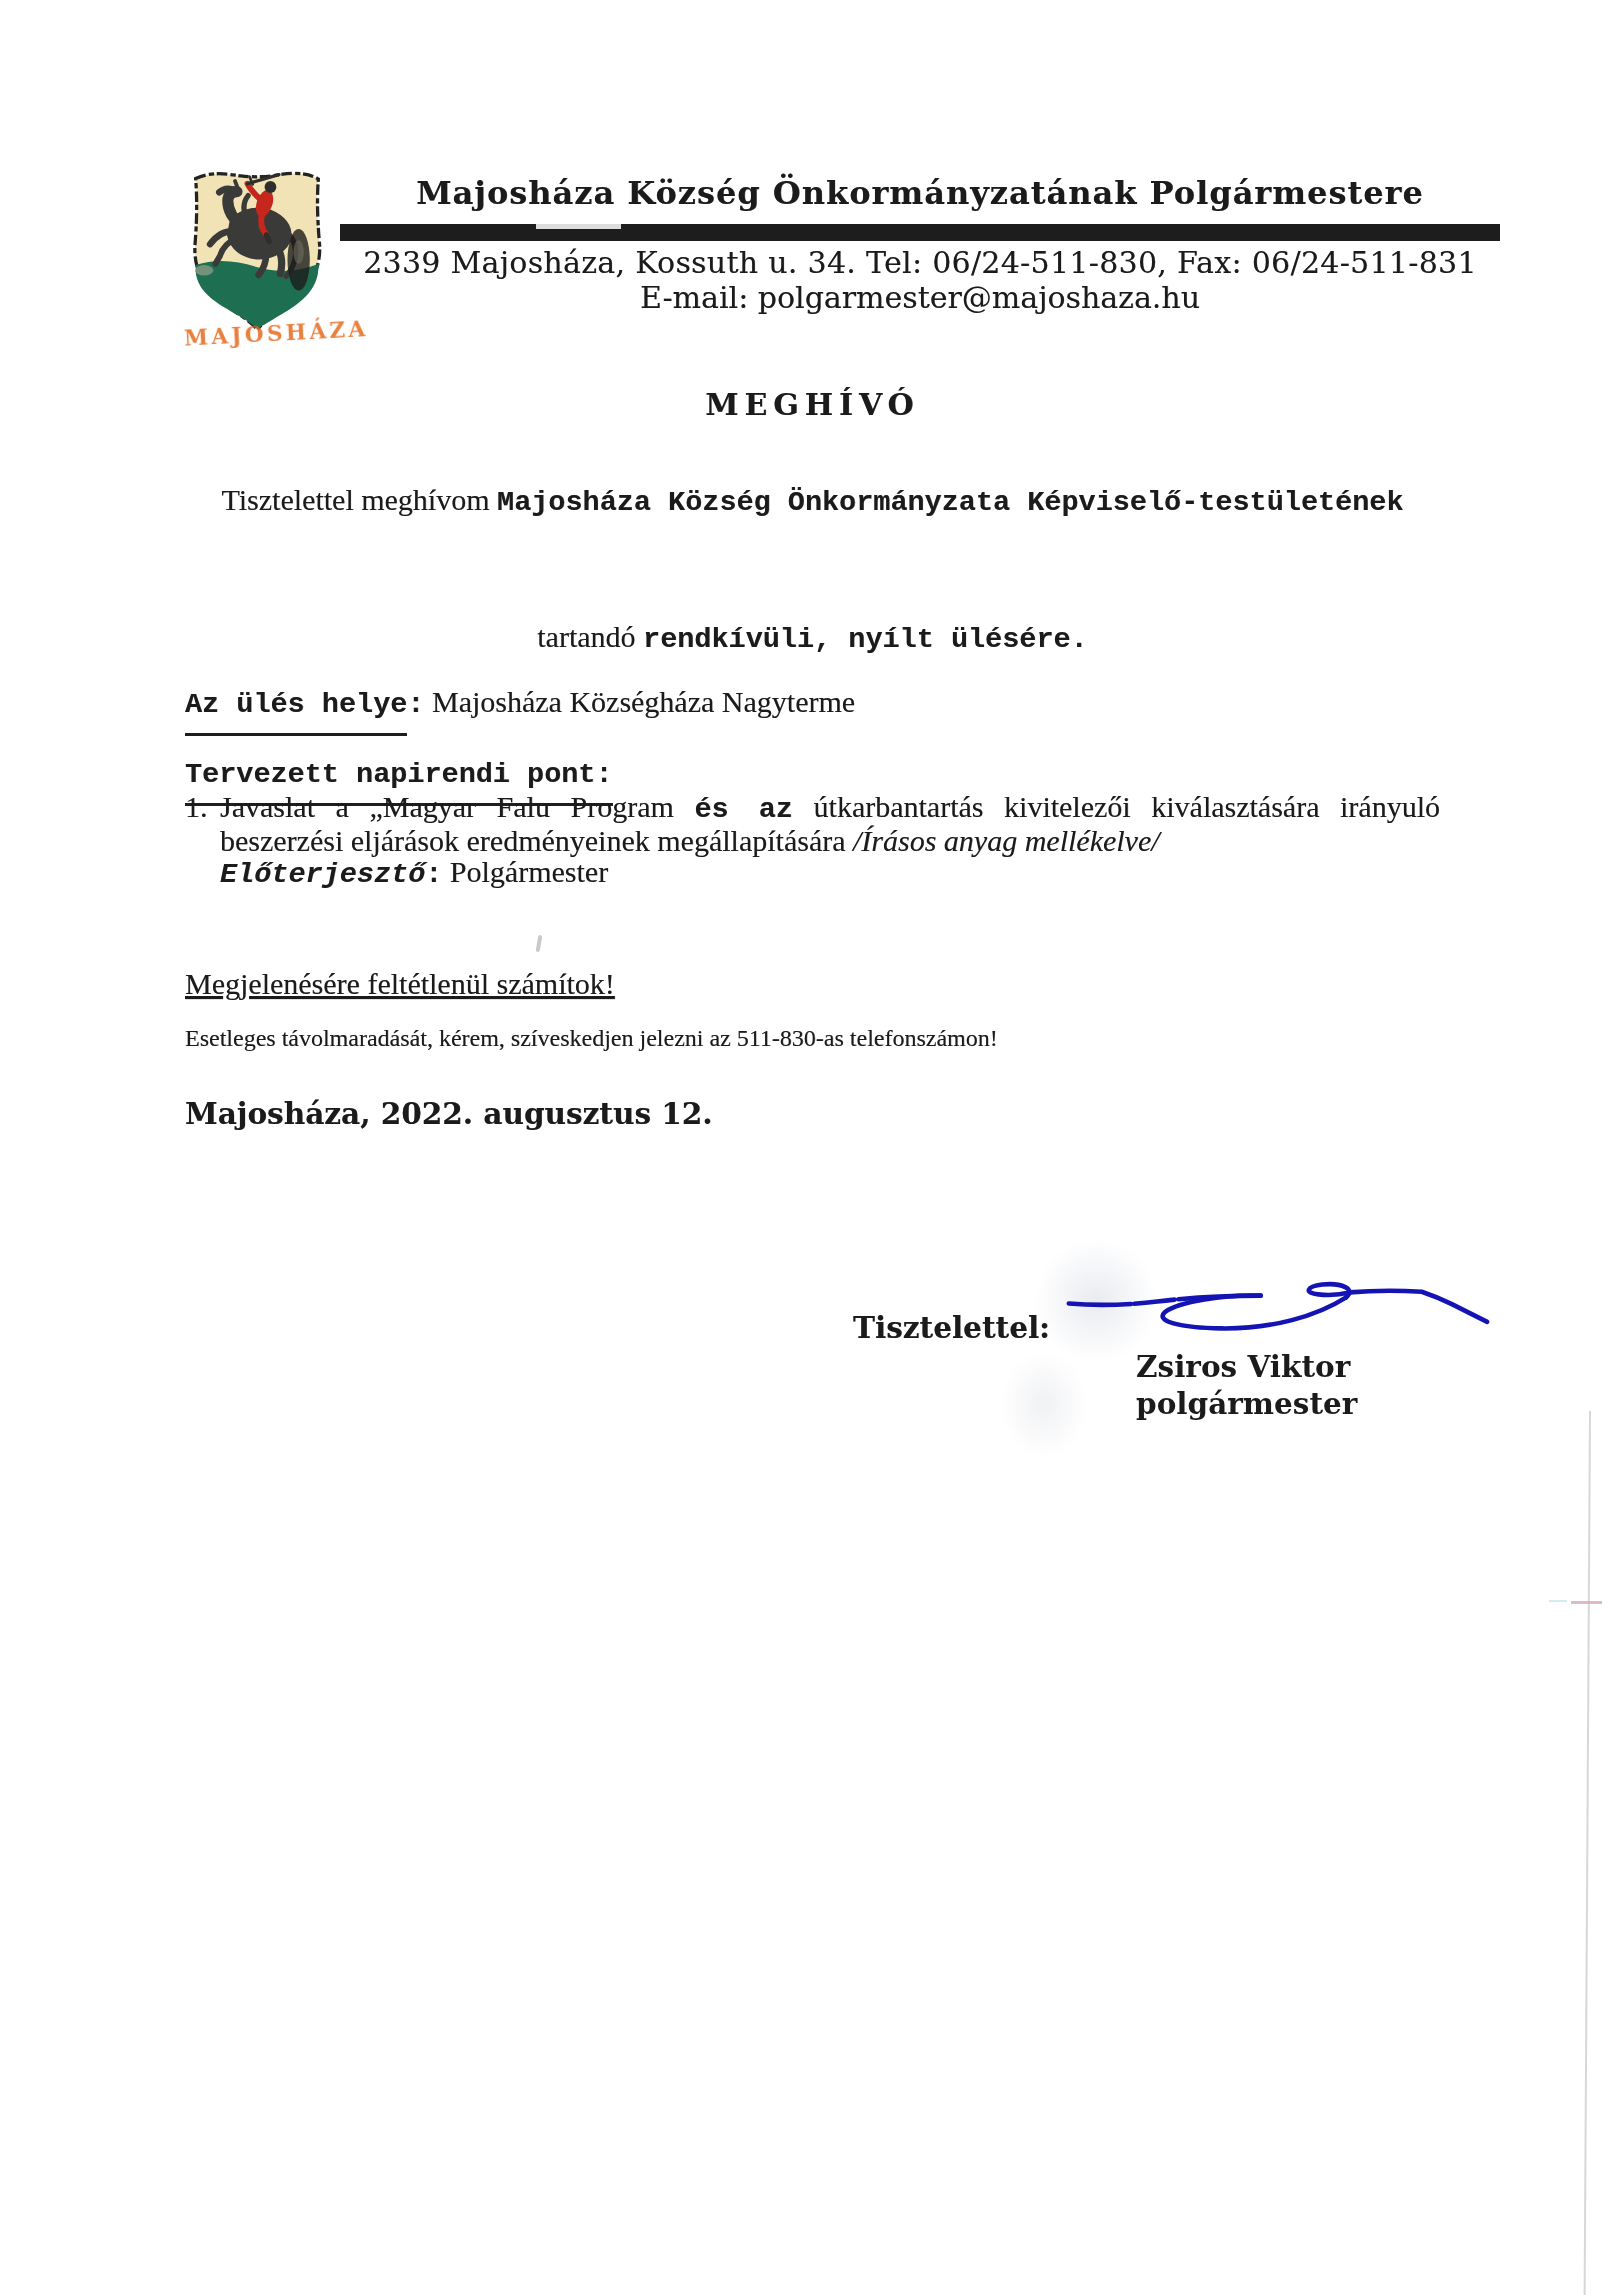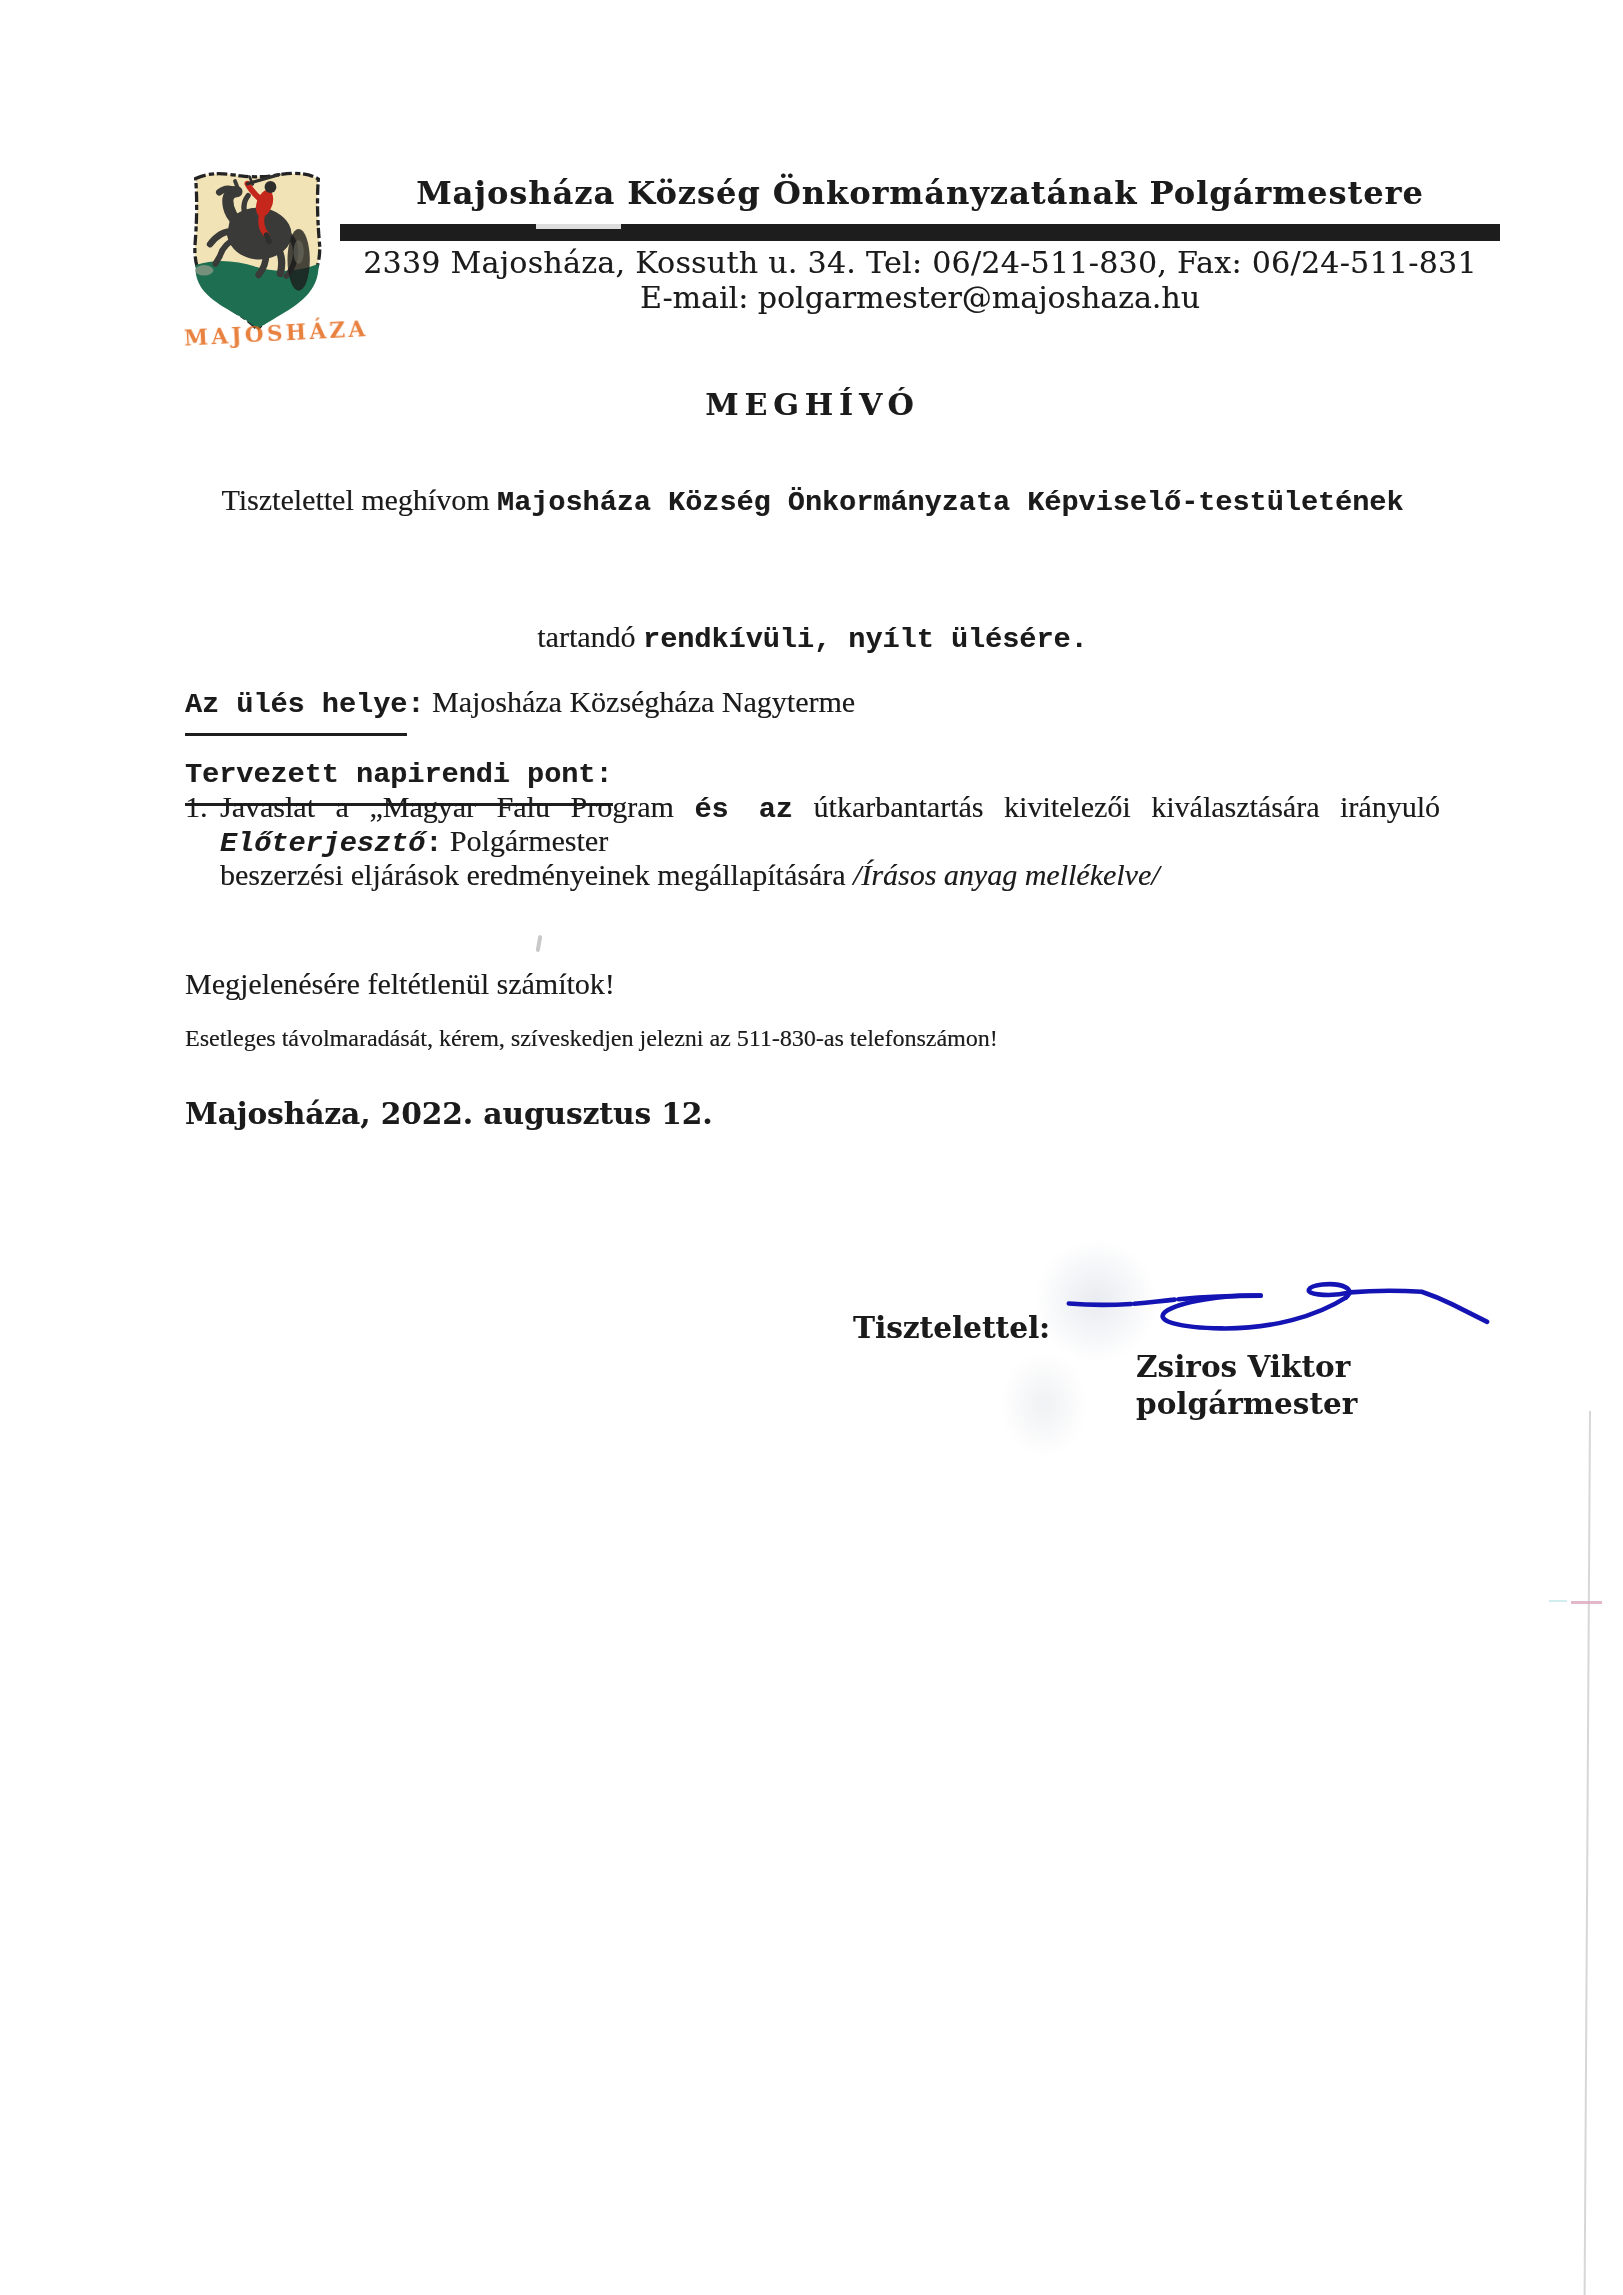--- a/index.html
+++ b/index.html
@@ -36,21 +36,21 @@
   .p-date{left:185px;top:521px;width:1255px;text-align:center;
           font-family:"DejaVu Serif",serif;font-weight:700;font-size:30px;letter-spacing:2px;}
   .sup00{font-size:17px;position:relative;top:-13px;letter-spacing:0.7px;}
   .p-held{left:185px;top:590px;width:1255px;text-align:center;font-size:30px;}
   .p-venue{left:185px;top:655px;font-size:30px;}
   .p-agheading{left:185px;top:725px;font-size:30px;}
   .agenda-item{left:185px;top:791px;width:1255px;font-size:30px;line-height:31px;}
   .ag-num{position:absolute;left:0;top:0;}
   .ag-text{margin-left:35px;}
   .j-line{display:block;text-align:justify;text-align-last:justify;}
-  .p-att{left:185px;top:937px;font-size:30px;}
+  .p-att{left:185px;top:937px;font-size:30px;text-decoration:underline;}
   .p-abs{left:185px;top:1001px;font-size:24px;}
   .p-dateline{left:185px;top:1066px;font-family:"DejaVu Serif",serif;font-weight:700;font-size:29.5px;}
   .p-salut{left:853px;top:1280px;font-family:"DejaVu Serif",serif;font-weight:700;font-size:29.5px;}
   .signer{left:1136px;top:1348px;font-family:"DejaVu Serif",serif;font-weight:700;
           font-size:29.5px;line-height:37px;}
 
   
   .sig-svg{left:1021px;top:1257px;}
   .wm1{left:1011px;top:1216px;width:170px;height:170px;
        background:radial-gradient(closest-side,rgba(120,135,165,.17),rgba(120,135,165,0) 72%);
@@ -126,22 +126,22 @@
   <p class="abs p-held ink"><span>tartandó </span><span class="hb">rendkívüli, nyílt ülésére.</span></p>
 
   <p class="abs p-venue ink"><span class="hb ul">Az ülés helye</span><span class="hb">:</span><span> Majosháza Községháza Nagyterme</span></p>
 
   <p class="abs p-agheading ink"><span class="hb ul">Tervezett napirendi pont:</span></p>
 
   <div class="abs agenda-item ink">
     <span class="ag-num">1.</span>
     <div class="ag-text">
       <span class="j-line"><span>Javaslat a „Magyar Falu Program </span><span class="hb">és az</span><span> útkarbantartás kivitelezői kiválasztására irányuló</span></span>
+      <span style="display:block;"><span>beszerzési eljárások eredményeinek megállapítására </span><span class="it">/Írásos anyag mellékelve/</span></span>
       <span style="display:block;"><span class="hb it">Előterjesztő</span><span class="hb">:</span><span> Polgármester</span></span>
-      <span style="display:block;"><span>beszerzési eljárások eredményeinek megállapítására </span><span class="it">/Írásos anyag mellékelve/</span></span>
     </div>
   </div>
 
   <p class="abs p-att ink">Megjelenésére feltétlenül számítok!</p>
   <div class="abs speck"></div>
 
   <p class="abs p-abs ink">Esetleges távolmaradását, kérem, szíveskedjen jelezni az 511-830-as telefonszámon!</p>
 
   <p class="abs p-dateline ink">Majosháza, 2022. augusztus 12.</p>
 

